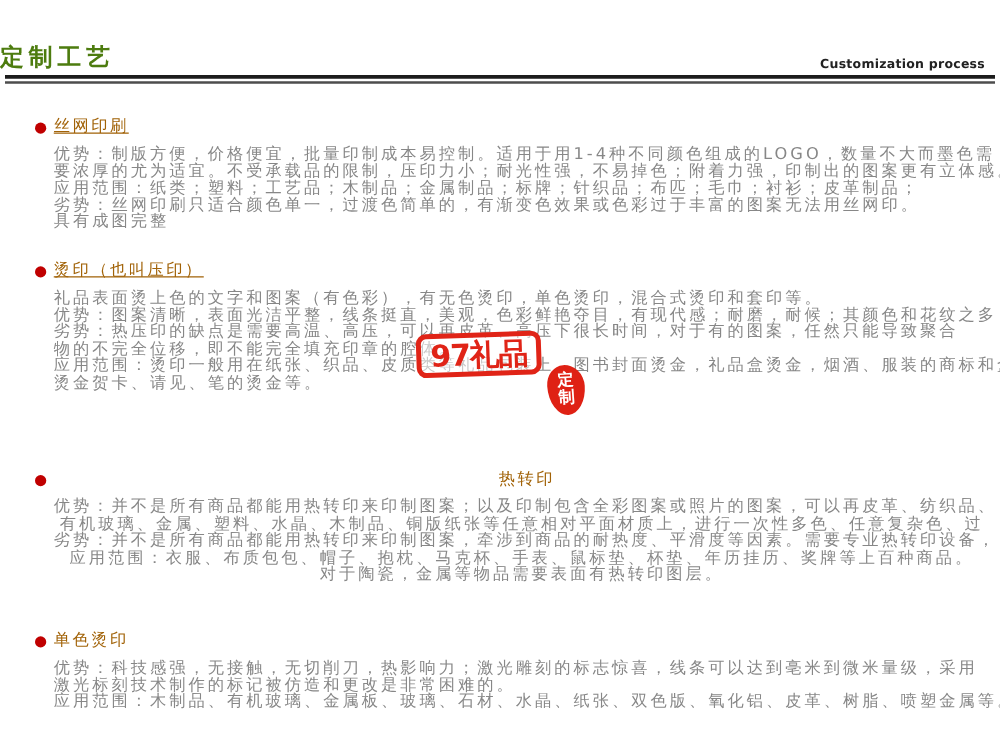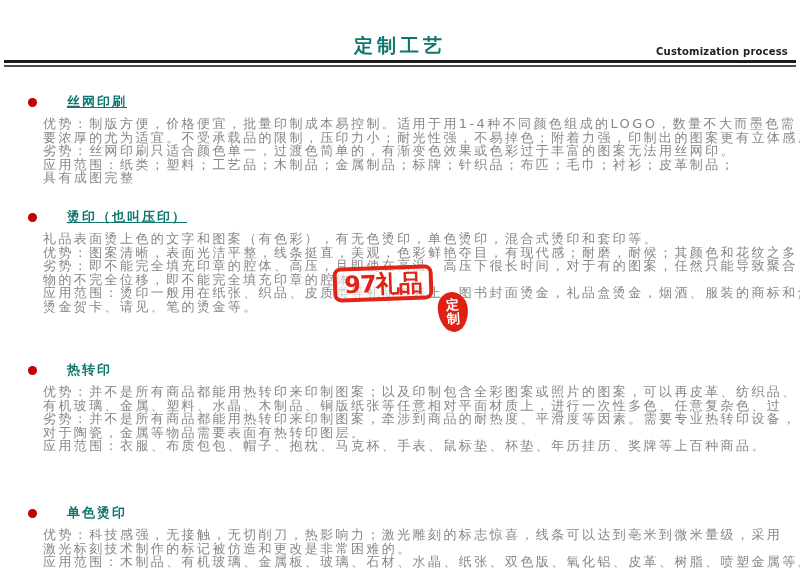--- a/index.html
+++ b/index.html
@@ -4,37 +4,37 @@
 <style>
   html,body{margin:0;padding:0;}
   .page{
     position:relative;width:800px;height:588px;background:#ffffff;
     font-family:"DejaVu Sans","Liberation Sans",sans-serif;
     overflow:hidden;
   }
   
   .hdr-title{
     position:absolute;top:33px;left:0;width:100%;margin:0;
-    text-align:center;font-size:19px;font-weight:bold;color:#0f766e;
+    font-size:19px;font-weight:bold;color:#4d7c0f;
     letter-spacing:4px;
   }
   .hdr-sub{
     position:absolute;top:46px;right:12px;
     font-size:10px;font-weight:600;color:#222;letter-spacing:0.2px;
   }
   .rule{position:absolute;top:60px;left:4px;right:4px;}
   .rule-thick{height:3px;background:#1c1c1c;}
   .rule-thin{height:2px;background:#4d4d4d;margin-top:2px;}
 
   
   section{position:absolute;left:0;width:100%;}
-  .s1{top:94px;} .s2{top:209px;} .s3{top:362px;} .s4{top:505px;}
+  .s1{top:94px;} .s2{top:209px;} .s3{top:376px;text-align:center;} .s4{top:505px;}
   .sec-title{
-    position:relative;padding-left:67px;height:16px;line-height:16px;
-    font-size:13px;font-weight:bold;color:#0f766e;letter-spacing:2px;
+    position:relative;padding-left:43px;height:16px;line-height:16px;
+    font-size:13px;font-weight:normal;color:#a16207;letter-spacing:2px;
   }
   .underline .title-text{text-decoration:underline;}
   .bullet{
     position:absolute;left:28px;top:4px;width:9px;height:9px;
     border-radius:50%;background:#c00000;
   }
   .sec-body{
     margin-top:7px;padding-left:43px;padding-right:8px;
     font-size:13px;line-height:13.6px;letter-spacing:2.4px;
     color:#878787;
@@ -73,52 +73,52 @@
   </div>
 
   <section class="s1 underline">
     <div class="sec-title">
       <span class="bullet"></span>
       <span class="title-text">丝网印刷</span>
     </div>
     <div class="sec-body">
       <div class="line">优势：制版方便，价格便宜，批量印制成本易控制。适用于用1-4种不同颜色组成的LOGO，数量不大而墨色需</div>
       <div class="line">要浓厚的尤为适宜。不受承载品的限制，压印力小；耐光性强，不易掉色；附着力强，印制出的图案更有立体感。</div>
+      <div class="line">应用范围：纸类；塑料；工艺品；木制品；金属制品；标牌；针织品；布匹；毛巾；衬衫；皮革制品；</div>
       <div class="line">劣势：丝网印刷只适合颜色单一，过渡色简单的，有渐变色效果或色彩过于丰富的图案无法用丝网印。</div>
-      <div class="line">应用范围：纸类；塑料；工艺品；木制品；金属制品；标牌；针织品；布匹；毛巾；衬衫；皮革制品；</div>
       <div class="line">具有成图完整</div>
     </div>
   </section>
 
   <section class="s2 underline">
     <div class="sec-title">
       <span class="bullet"></span>
       <span class="title-text">烫印（也叫压印）</span>
     </div>
     <div class="sec-body">
       <div class="line">礼品表面烫上色的文字和图案（有色彩），有无色烫印，单色烫印，混合式烫印和套印等。</div>
       <div class="line">优势：图案清晰，表面光洁平整，线条挺直，美观，色彩鲜艳夺目，有现代感；耐磨，耐候；其颜色和花纹之多，</div>
-      <div class="line">劣势：即不能完全填充印章的腔体、高压，且即使在高温、高压下很长时间，对于有的图案，任然只能导致聚合</div>
+      <div class="line">劣势：热压印的缺点是需要高温、高压，可以再皮革、高压下很长时间，对于有的图案，任然只能导致聚合</div>
       <div class="line">物的不完全位移，即不能完全填充印章的腔体。</div>
       <div class="line">应用范围：烫印一般用在纸张、织品、皮质类等礼品包装上。图书封面烫金，礼品盒烫金，烟酒、服装的商标和盒的</div>
       <div class="line">烫金贺卡、请见、笔的烫金等。</div>
     </div>
   </section>
 
   <section class="s3">
     <div class="sec-title">
       <span class="bullet"></span>
       <span class="title-text">热转印</span>
     </div>
     <div class="sec-body">
       <div class="line">优势：并不是所有商品都能用热转印来印制图案；以及印制包含全彩图案或照片的图案，可以再皮革、纺织品、</div>
       <div class="line">有机玻璃、金属、塑料、水晶、木制品、铜版纸张等任意相对平面材质上，进行一次性多色、任意复杂色、过</div>
       <div class="line">劣势：并不是所有商品都能用热转印来印制图案，牵涉到商品的耐热度、平滑度等因素。需要专业热转印设备，</div>
+      <div class="line">应用范围：衣服、布质包包、帽子、抱枕、马克杯、手表、鼠标垫、杯垫、年历挂历、奖牌等上百种商品。</div>
       <div class="line">对于陶瓷，金属等物品需要表面有热转印图层。</div>
-      <div class="line">应用范围：衣服、布质包包、帽子、抱枕、马克杯、手表、鼠标垫、杯垫、年历挂历、奖牌等上百种商品。</div>
     </div>
   </section>
 
   <section class="s4">
     <div class="sec-title">
       <span class="bullet"></span>
       <span class="title-text">单色烫印</span>
     </div>
     <div class="sec-body">
       <div class="line">优势：科技感强，无接触，无切削刀，热影响力；激光雕刻的标志惊喜，线条可以达到亳米到微米量级，采用</div>

